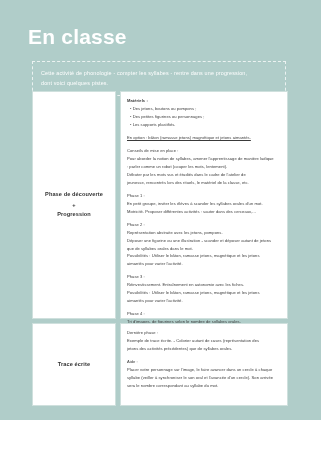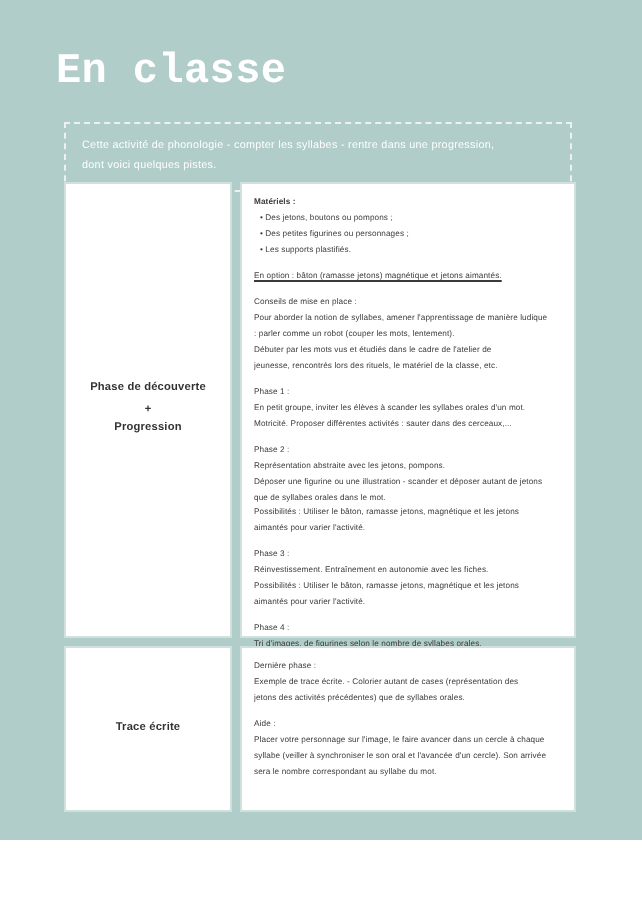--- a/index.html
+++ b/index.html
@@ -29,21 +29,21 @@
   }
   .title {
     position: absolute;
     left: 28px;
     top: 26px;
     font-size: 21px;
     font-weight: bold;
     color: #ffffff;
     letter-spacing: 0.2px;
     line-height: 1;
-    font-family: Liberation Mono, monospace;
+    font-family: Liberation Sans, sans-serif;
   }
   .subtitle-box {
     position: absolute;
     left: 32px;
     top: 61px;
     width: 254px;
     box-sizing: border-box;
     border: 1px dashed rgba(255,255,255,0.75);
     padding: 6px 8px 7px 8px;
   }

